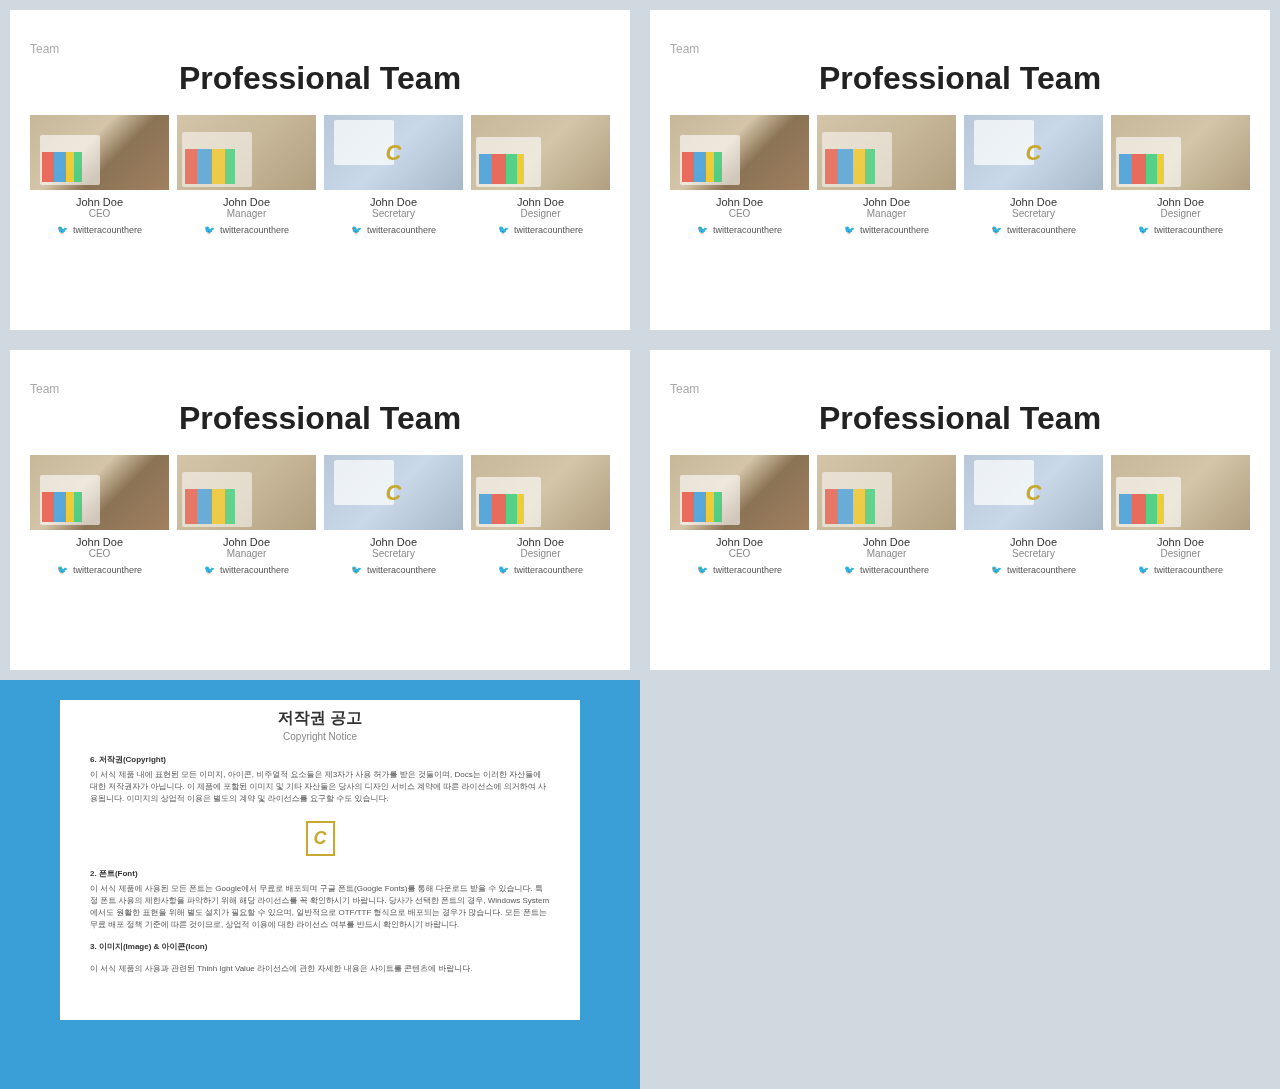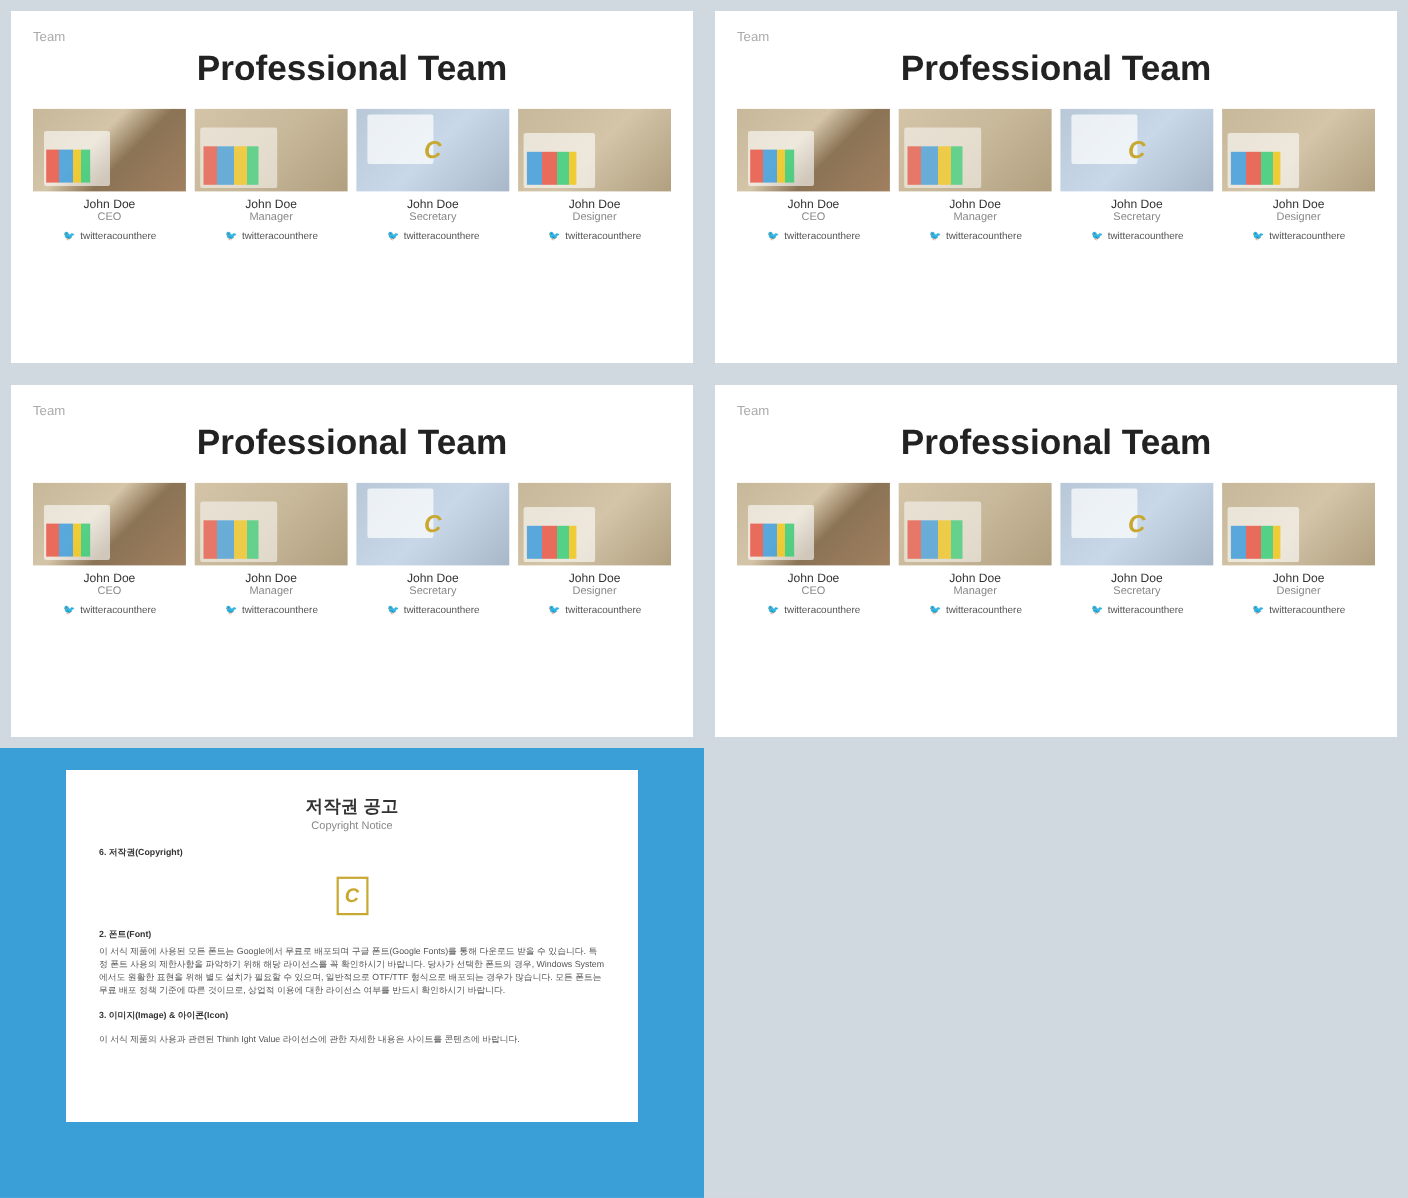--- a/index.html
+++ b/index.html
@@ -11,21 +11,21 @@
       display: grid;
       grid-template-columns: 1fr 1fr;
       grid-template-rows: 340px 340px auto;
       gap: 0;
       overflow: hidden;
     }
 
     .card {
       background: #fff;
       margin: 10px;
-      padding: 16px 20px 20px;
+      padding: 32px 20px 20px;
       position: relative;
     }
 
     .card-label {
       font-size: 12px;
       color: #aaa;
       margin-bottom: 4px;
     }
 
     .card-title {
@@ -193,21 +193,21 @@
       align-items: flex-start;
       justify-content: center;
       padding: 20px;
       background: #3a9fd6;
     }
 
     .copyright-card {
       background: #fff;
       width: 100%;
       max-width: 520px;
-      padding: 23px 30px;
+      padding: 8px 30px;
       min-height: 320px;
     }
 
     .copyright-title {
       text-align: center;
       font-size: 16px;
       font-weight: bold;
       color: #333;
       margin-bottom: 2px;
     }
@@ -432,20 +432,21 @@
 </div>
 
 <div class="bottom-section">
   <div class="copyright-card">
     <div class="copyright-title">저작권 공고</div>
     <div class="copyright-subtitle">Copyright Notice</div>
     <div class="copyright-body">
       <br>
       <div class="copyright-section">
         <div class="copyright-section-title">6. 저작권(Copyright)</div>
+        <p>이 서식 제품 내에 표현된 모든 이미지, 아이콘, 비주얼적 요소들은 제3자가 사용 허가를 받은 것들이며, Docs는 이러한 자산들에 대한 저작권자가 아닙니다. 이 제품에 포함된 이미지 및 기타 자산들은 당사의 디자인 서비스 계약에 따른 라이선스에 의거하여 사용됩니다. 이미지의 상업적 이용은 별도의 계약 및 라이선스를 요구할 수도 있습니다.</p>
       </div>
       <div class="c-logo-wrapper">
         <span class="c-logo">C</span>
       </div>
       <div class="copyright-section">
         <div class="copyright-section-title">2. 폰트(Font)</div>
         <p>이 서식 제품에 사용된 모든 폰트는 Google에서 무료로 배포되며 구글 폰트(Google Fonts)를 통해 다운로드 받을 수 있습니다. 특정 폰트 사용의 제한사항을 파악하기 위해 해당 라이선스를 꼭 확인하시기 바랍니다. 당사가 선택한 폰트의 경우, Windows System에서도 원활한 표현을 위해 별도 설치가 필요할 수 있으며, 일반적으로 OTF/TTF 형식으로 배포되는 경우가 많습니다. 모든 폰트는 무료 배포 정책 기준에 따른 것이므로, 상업적 이용에 대한 라이선스 여부를 반드시 확인하시기 바랍니다.</p>
       </div>
       <div class="copyright-section">
         <div class="copyright-section-title">3. 이미지(Image) &amp; 아이콘(Icon)</div>

